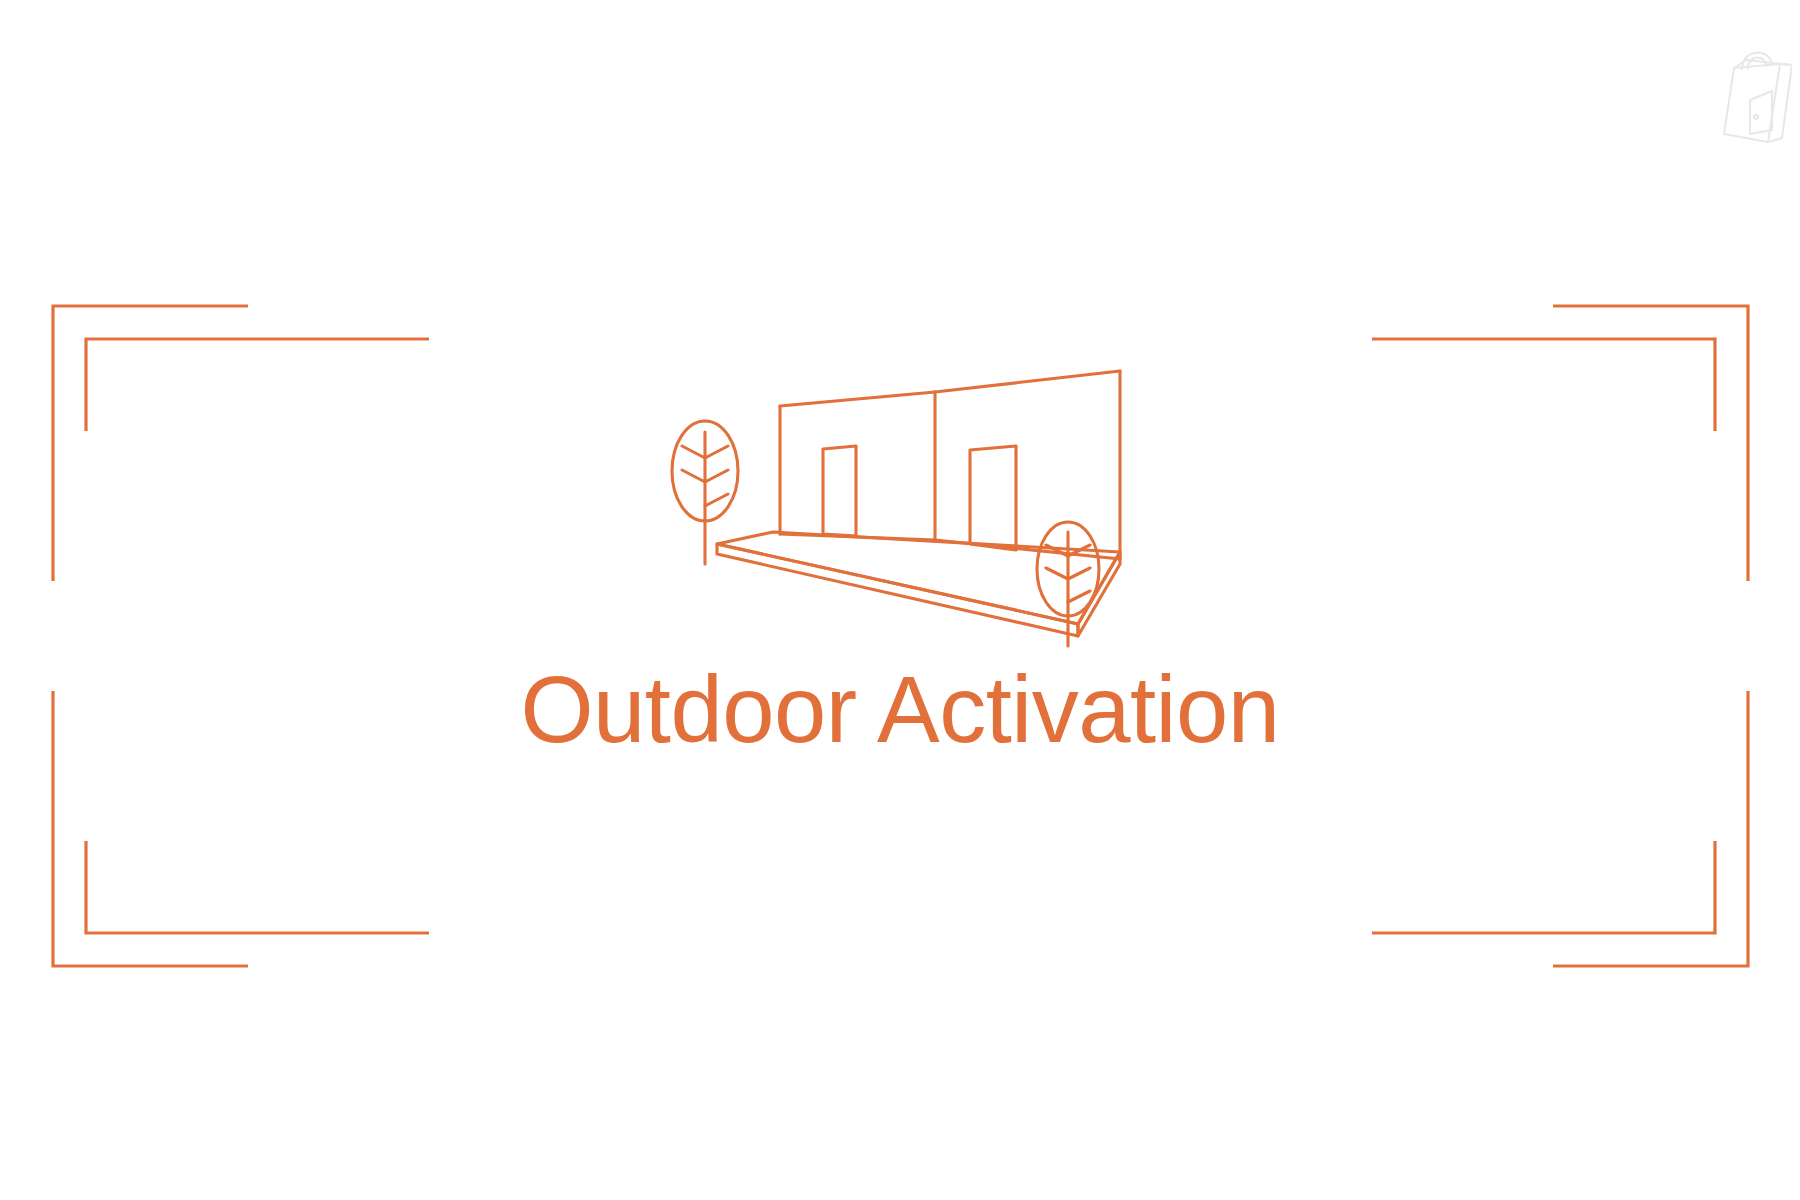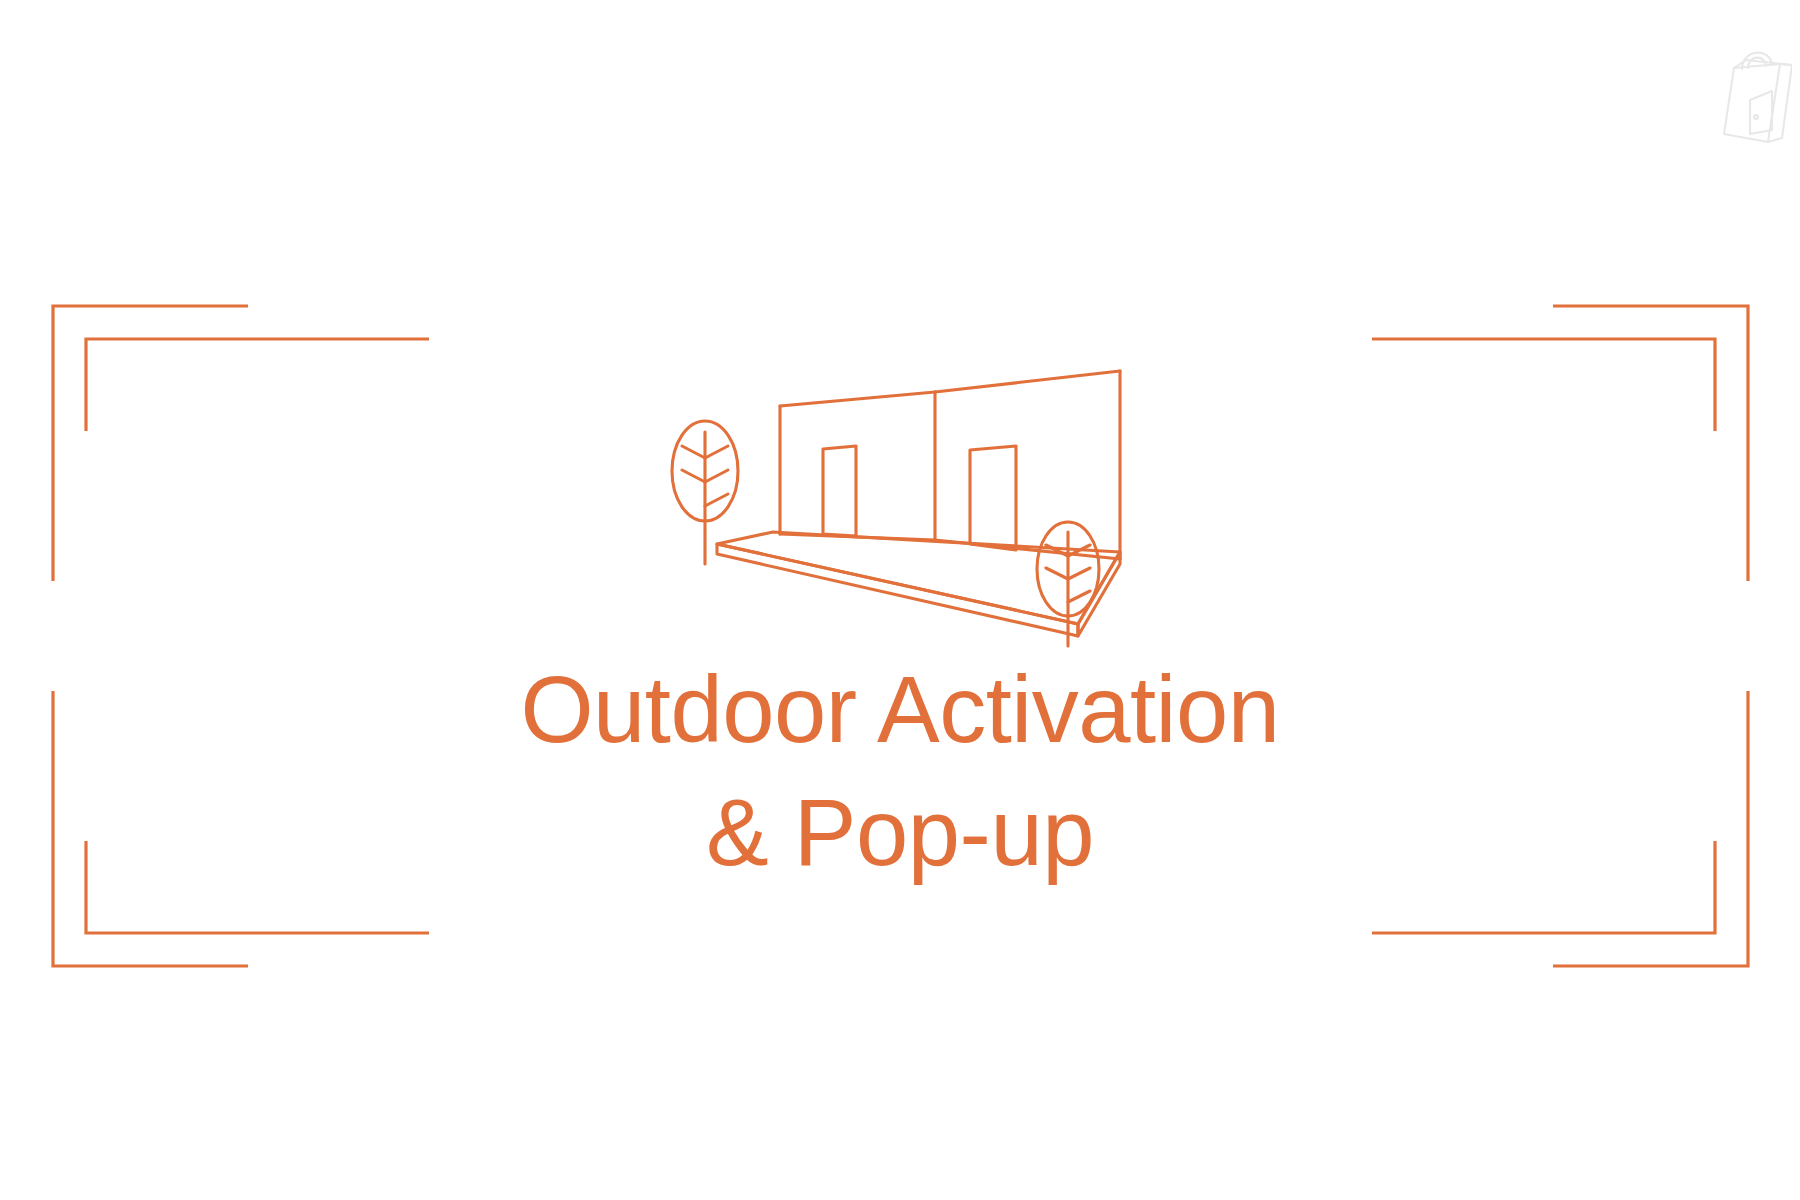--- a/index.html
+++ b/index.html
@@ -154,16 +154,15 @@
           <path d="M408 225 L386 214"></path>
           <path d="M408 225 L430 214"></path>
           <path d="M408 248 L430 237"></path>
         </g>
       </g>
     </svg>
   </div>
 
   <div class="title-block">
     <span class="title-line" style="color: rgb(226, 112, 58);">Outdoor Activation</span>
-    <span class="title-line" style="color: rgb(226, 112, 58);">&amp; Pop-up</span>
   </div>
 
 </div>
 
 </body></html>

